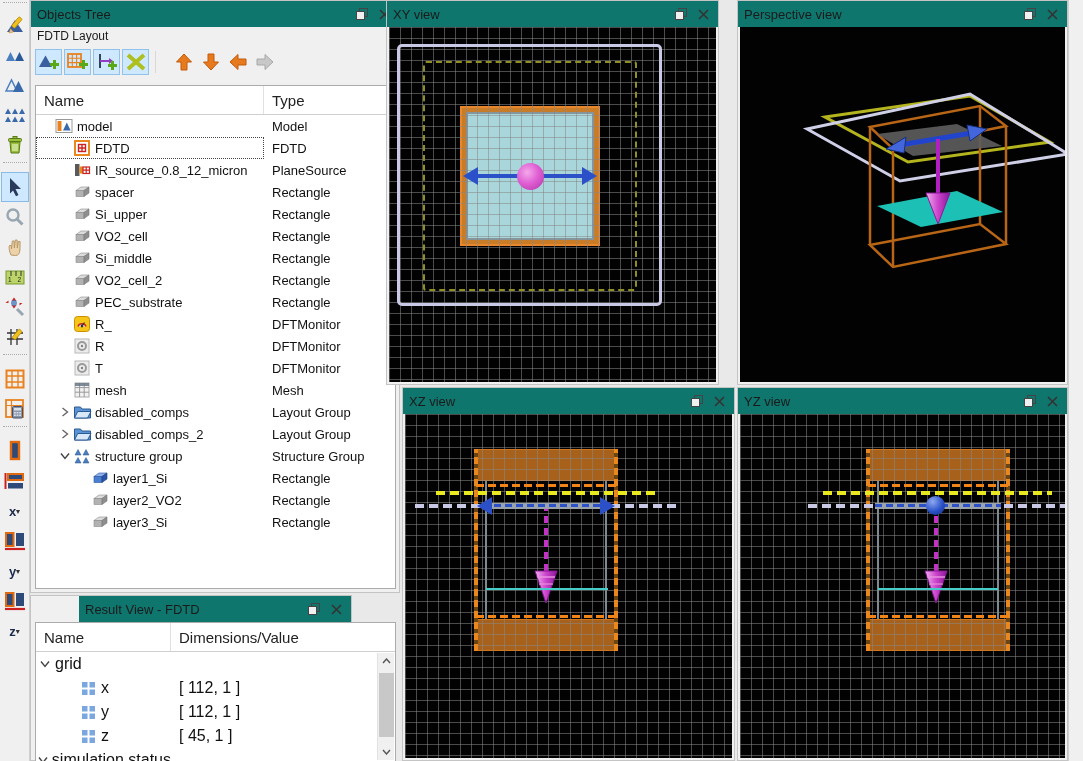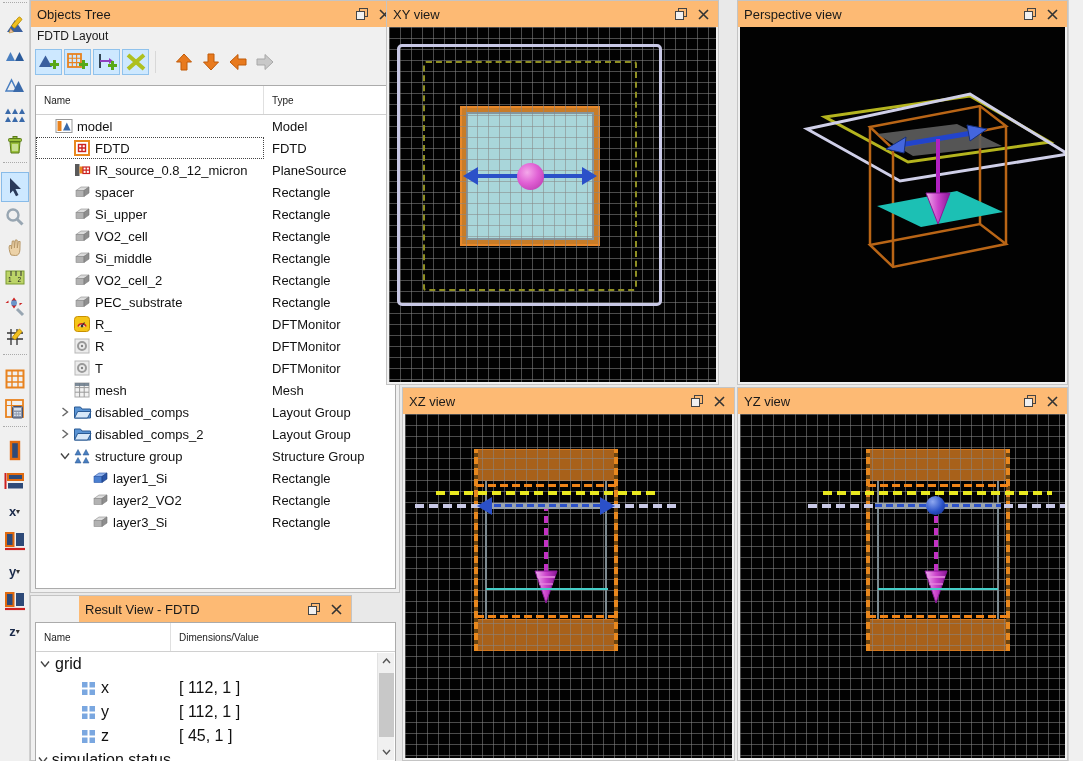--- a/index.html
+++ b/index.html
@@ -10,35 +10,35 @@
   #left-toolbar { position:absolute; left:0; top:0; width:30px; height:761px; background:#f0f0f0; border-right:1px solid #d0d0d0; display:flex; flex-direction:column; align-items:center; padding-top:2px; }
   .lt-btn { width:28px; height:30px; display:flex; align-items:center; justify-content:center; }
   .lt-btn.active { background:#cde8ff; border:1px solid #88bbe8; }
   .lt-sep { width:24px; height:8px; border-top:1px dotted #aaa; margin:2px 0; }
   .lt-handle { width:24px; height:6px; border-top:1px dotted #aaa; margin-bottom:2px; }
   .axis-label { font-size:13px; color:#1a2a4a; font-weight:bold; }
   .axis-caret { font-size:8px; color:#333; vertical-align:sub; }
 
   
   .panel { position:absolute; background:#f0f0f0; border:1px solid #c4c4c4; }
-  .panel-title { height:26px; display:flex; align-items:center; padding:0 6px; font-size:13px; color:#1a1a1a; background:#fdba74; }
+  .panel-title { height:26px; display:flex; align-items:center; padding:0 6px; font-size:13px; color:#1a1a1a; background:#0f766e; }
   .panel-title .t { flex:1; }
   .tb-ico { width:18px; height:18px; display:flex; align-items:center; justify-content:center; margin-left:4px; }
 
   
   #layout-label { font-size:12px; color:#1a1a1a; padding:2px 6px 4px; }
   #tree-toolbar { display:flex; align-items:center; padding:2px 4px 6px; gap:2px; }
   .tt-btn { width:27px; height:26px; display:flex; align-items:center; justify-content:center; }
   .tt-btn.hl { background:#cde8ff; border:1px solid #90c2ec; }
   .tt-gap { width:10px; border-left:1px solid #d8d8d8; height:22px; margin:0 4px; }
   .tt-arrow { width:25px; height:26px; display:flex; align-items:center; justify-content:center; }
 
   .data-table { position:absolute; background:#fff; border:1px solid #ababab; overflow:hidden; }
   .th-row { display:flex; height:29px; border-bottom:1px solid #d0d0d0; background:#fff; }
-  .th { font-size:10px; color:#222; display:flex; align-items:center; padding-left:8px; border-right:1px solid #e0e0e0; }
+  .th { font-size:15px; color:#222; display:flex; align-items:center; padding-left:8px; border-right:1px solid #e0e0e0; }
   .tree-row { display:flex; height:22px; align-items:center; font-size:13px; color:#111; position:relative; }
   .tree-row.selected .name-cell { outline:1px dotted #444; outline-offset:-1px; }
   .name-cell { display:flex; align-items:center; height:22px; }
   .type-cell { display:flex; align-items:center; height:22px; padding-left:8px; }
   .exp { width:14px; display:flex; justify-content:center; align-items:center; }
   .row-ico { width:20px; display:flex; justify-content:center; align-items:center; }
   .lbl { padding-left:3px; white-space:nowrap; }
 
   
   .rv-row { display:flex; height:24px; align-items:center; font-size:16px; color:#111; }

